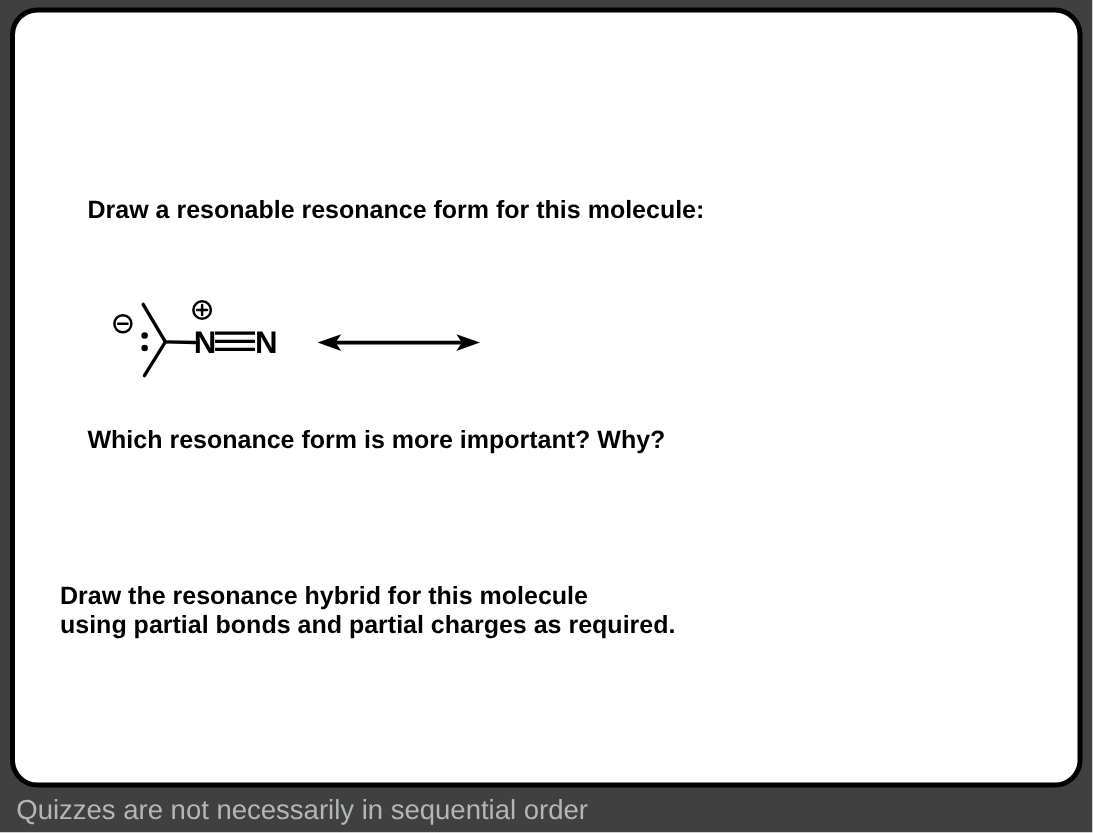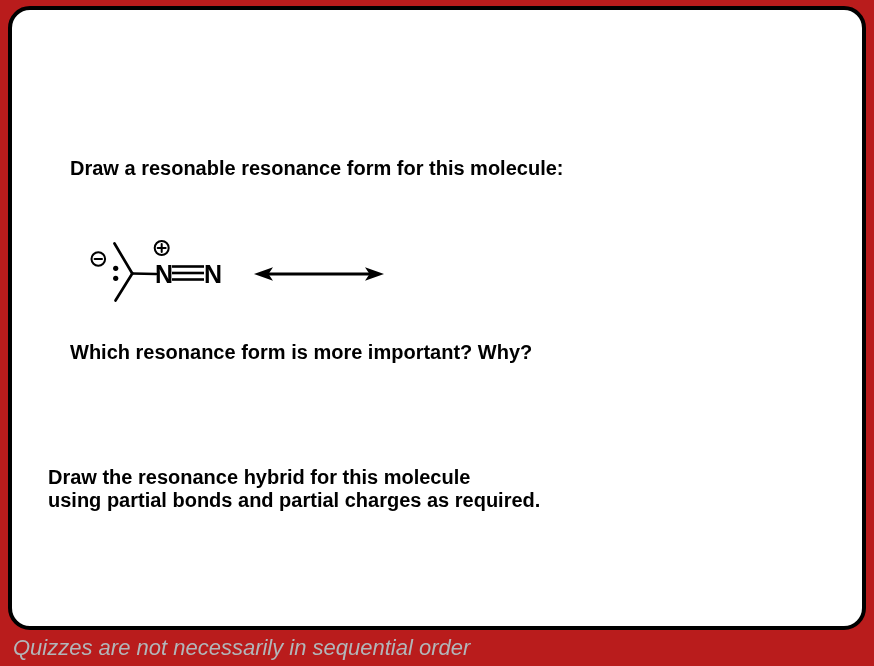--- a/index.html
+++ b/index.html
@@ -4,21 +4,21 @@
 <style>
   html, body {
     margin: 0;
     padding: 0;
     background: #ffffff;
   }
   .page {
     position: relative;
     width: 874px;
     height: 666px;
-    background: #b91c1c;
+    background: #404040;
     font-family: "Liberation Sans", sans-serif;
     overflow: hidden;
   }
   .quiz-card {
     position: absolute;
     left: 8px;
     top: 6px;
     width: 858px;
     height: 624px;
     box-sizing: border-box;
@@ -41,21 +41,20 @@
     position: absolute;
     left: 67px;  
     top: 219px;  
     width: 320px;
     height: 85px;
   }
   .footer-note {
     position: absolute;
     left: 13px;
     top: 635px;
-    font-style: italic;
     font-size: 22px;
     color: #b2b6b9;
     white-space: nowrap;
   }
   .quiz-id {
     position: absolute;
     right: 12px;
     top: 638px;
     font-size: 21px;
     color: #b2b6b9;

